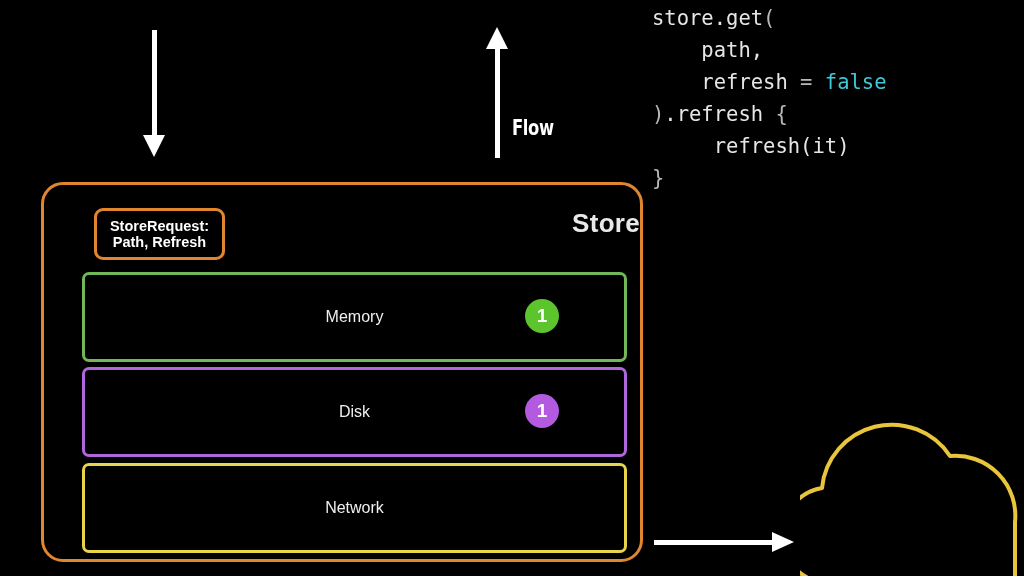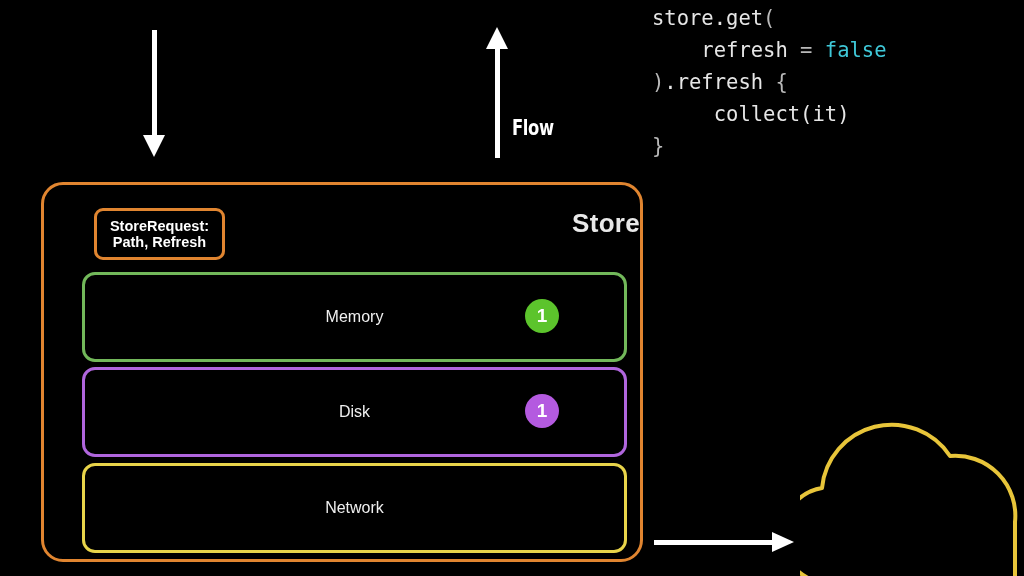--- a/index.html
+++ b/index.html
@@ -110,21 +110,21 @@
   }
 
   
   .layer {
     position: absolute;
     left: 38px;
     width: 545px;
     height: 90px;
     border-width: 3px;
     border-style: solid;
-    border-radius: 13px;
+    border-radius: 7px;
     box-sizing: border-box;
   }
   .layer-label {
     position: absolute;
     left: 0;
     top: 50%;
     width: 100%;
     transform: translateY(-50%);
     text-align: center;
     color: #efefef;
@@ -208,19 +208,19 @@
 
     <div class="layer" id="layer-network" style="border-color: rgb(232, 212, 74); padding-left: 16px;">
       <div class="layer-label">Network</div>
     </div>
 
   </div>
 
   <div id="arrow-right-shaft" class="arrow-shaft"></div>
   <div id="arrow-right-head" class="arrow-head"></div>
 
-  <div id="code-block"><div><span>store.get</span><span class="punct">(</span></div><div><span>    refresh </span><span class="punct">= </span><span class="kw">false</span></div><div><span class="punct">)</span><span>.refresh </span><span class="punct">{</span></div><div><span>     collect(it)</span></div><div><span class="punct">}</span></div></div>
+  <div id="code-block"><div><span>store.get</span><span class="punct">(</span></div><div><span>    path,</span></div><div><span>    refresh </span><span class="punct">= </span><span class="kw">false</span></div><div><span class="punct">)</span><span>.refresh </span><span class="punct">{</span></div><div><span>     refresh(it)</span></div><div><span class="punct">}</span></div></div>
 
   <svg id="cloud" viewBox="0 0 240 190">
     <path d="M -10 186 L 8 186 A 48 48 0 0 1 22 96 A 70 70 0 0 1 150 64 A 60 60 0 0 1 215 130 L 215 186 L 250 186" fill="none" stroke="#e8c53a" stroke-width="4" stroke-linecap="round" stroke-linejoin="round"></path>
   </svg>
 
 </div>
 
 </body></html>

